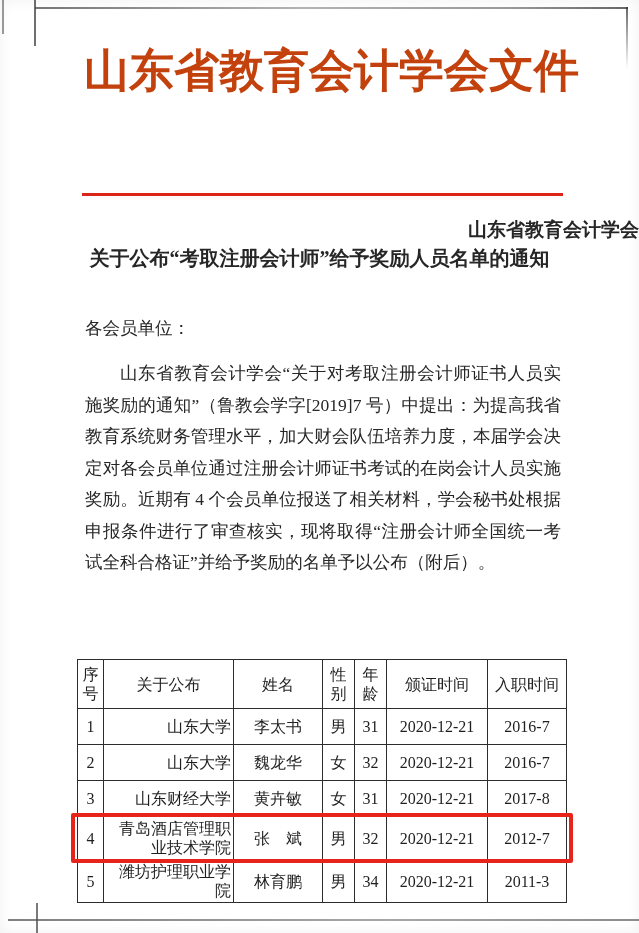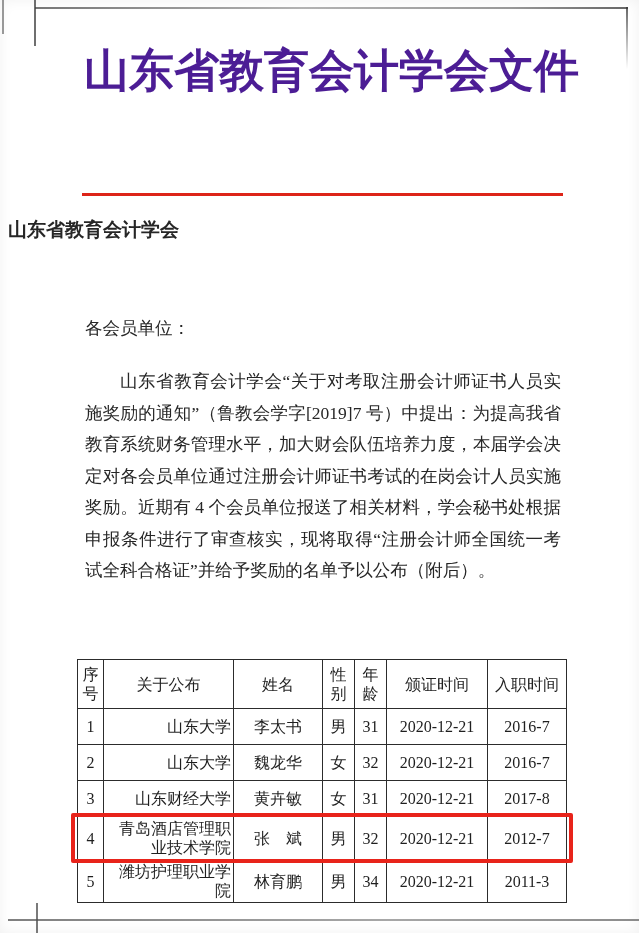--- a/index.html
+++ b/index.html
@@ -37,32 +37,32 @@
   .doc-number {
     position: absolute; top: 149px; left: 0; right: 0;
     text-align: center; font-size: 17px; line-height: 24px;
   }
   .red-rule {
     position: absolute; top: 193px; left: 82px;
     width: 481px; height: 3px;
   }
   .org-line {
     position: absolute; top: 217px; left: 8px; right: 0;
-    text-align: left; font-size: 19px; font-weight: bold;
+    text-align: right; font-size: 19px; font-weight: bold;
   }
   .subject-line {
     position: absolute; top: 245px; left: 0; right: 0;
     text-align: center; font-size: 20px; font-weight: bold;
   }
   .salutation {
     position: absolute; top: 316px; left: 85px;
     font-size: 17.5px;
   }
   .body-par {
-    position: absolute; top: 366px; left: 85px; width: 476px;
+    position: absolute; top: 358px; left: 85px; width: 476px;
     font-size: 17.5px; line-height: 31.5px;
     text-align: justify; text-indent: 2em;
   }
   .table-title {
     position: absolute; top: 622px; left: 0; right: 0;
     text-align: center; font-size: 17.5px; font-weight: bold;
   }
   .tbl-wrap { position: absolute; top: 659px; left: 77px; width: 489px; }
   table.award {
     border-collapse: collapse; table-layout: fixed; width: 489px;
@@ -94,27 +94,28 @@
 
 <div class="page">
 
   <span class="mark mark-top-h"></span>
   <span class="mark mark-tl-v"></span>
   <span class="mark mark-tr-v"></span>
   <span class="mark mark-bot-h"></span>
   <span class="mark mark-bl-v"></span>
   <span class="mark mark-left-sliver"></span>
 
-  <div class="masthead" style="color: #4c1d95; margin-left: 24px;">山东省教育会计学会文件</div>
+  <div class="masthead" style="color: #c2410c; margin-left: 24px;">山东省教育会计学会文件</div>
 
 
   <div class="red-rule" style="background: rgb(221, 36, 24);"></div>
 
   <div class="org-line">山东省教育会计学会</div>
 
+  <div class="subject-line">关于公布“考取注册会计师”给予奖励人员名单的通知</div>
 
   <div class="salutation">各会员单位：</div>
 
   <div class="body-par">山东省教育会计学会“关于对考取注册会计师证书人员实施奖励的通知”（鲁教会学字[2019]7 号）中提出：为提高我省教育系统财务管理水平，加大财会队伍培养力度，本届学会决定对各会员单位通过注册会计师证书考试的在岗会计人员实施奖励。近期有 4 个会员单位报送了相关材料，学会秘书处根据申报条件进行了审查核实，现将取得“注册会计师全国统一考试全科合格证”并给予奖励的名单予以公布（附后）。</div>
 
 
   <div class="tbl-wrap">
     <table class="award">
         <colgroup>
           <col class="col0">

